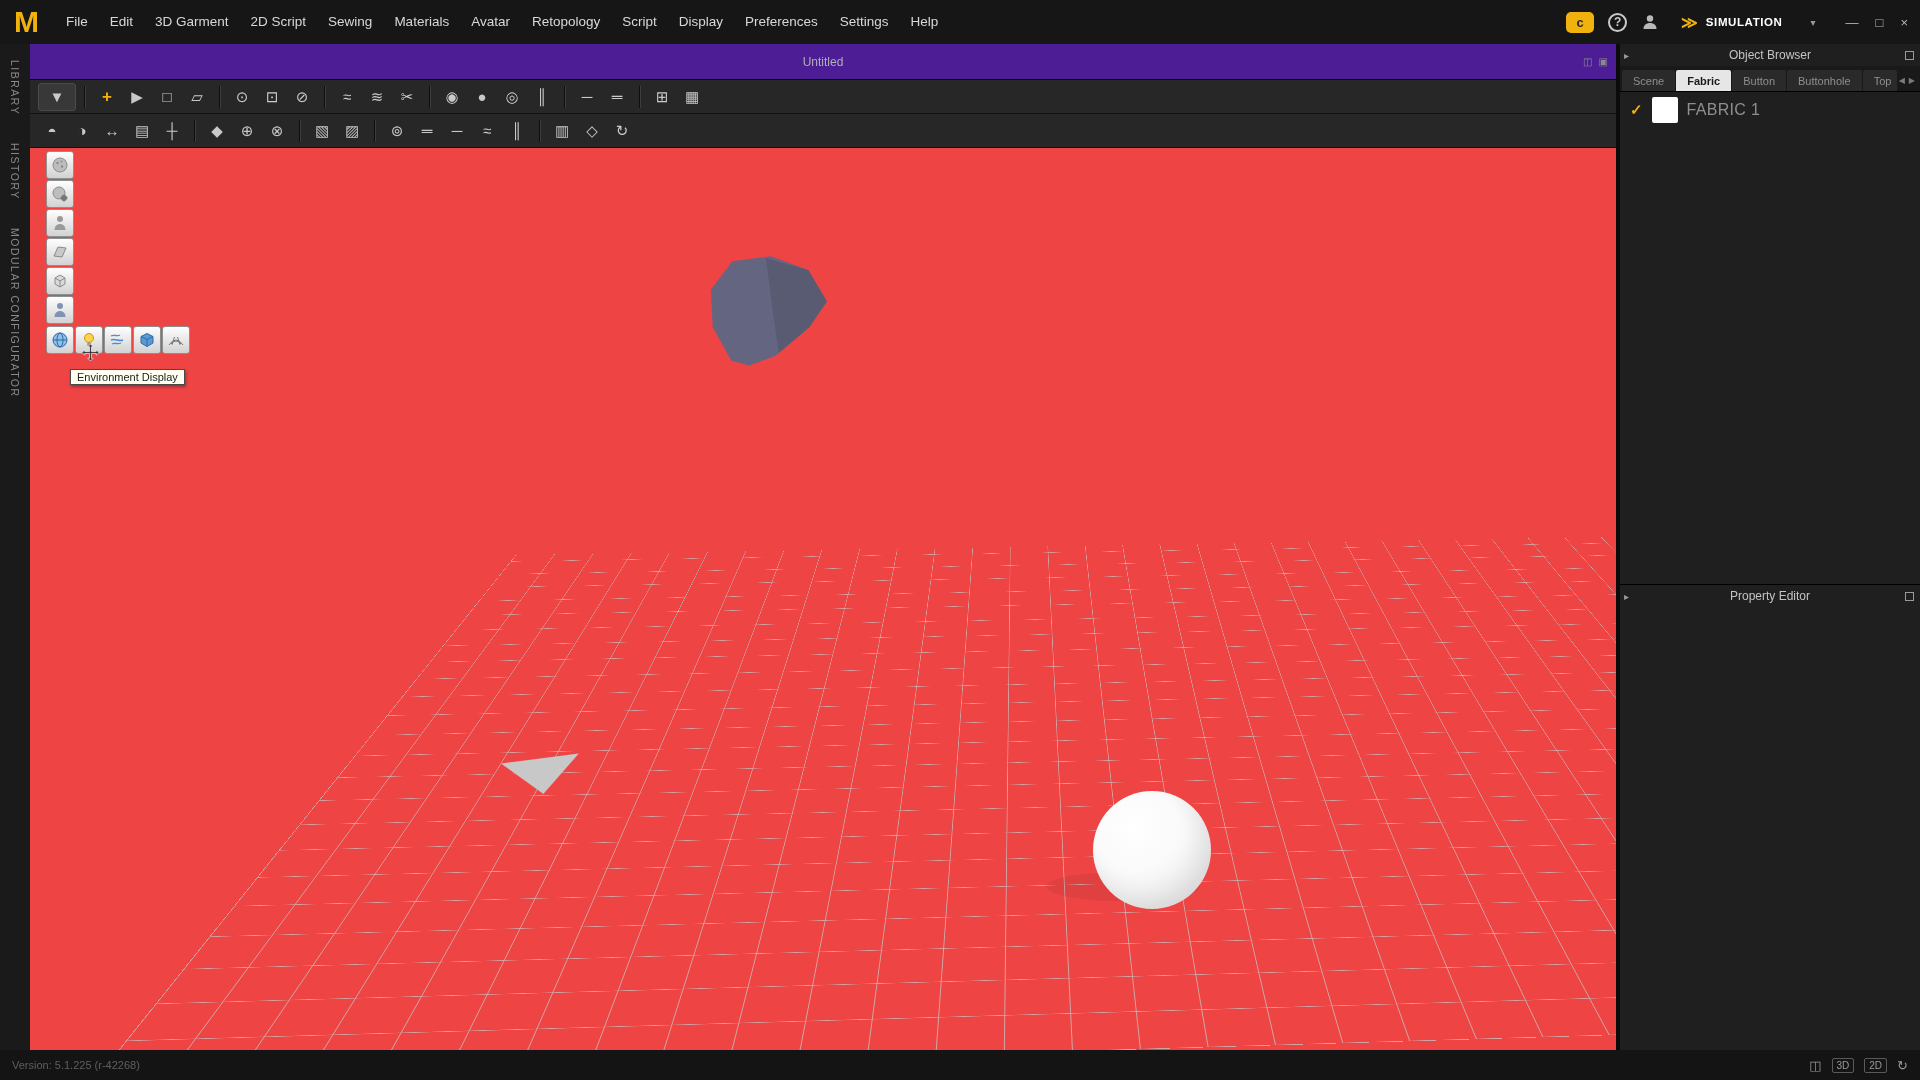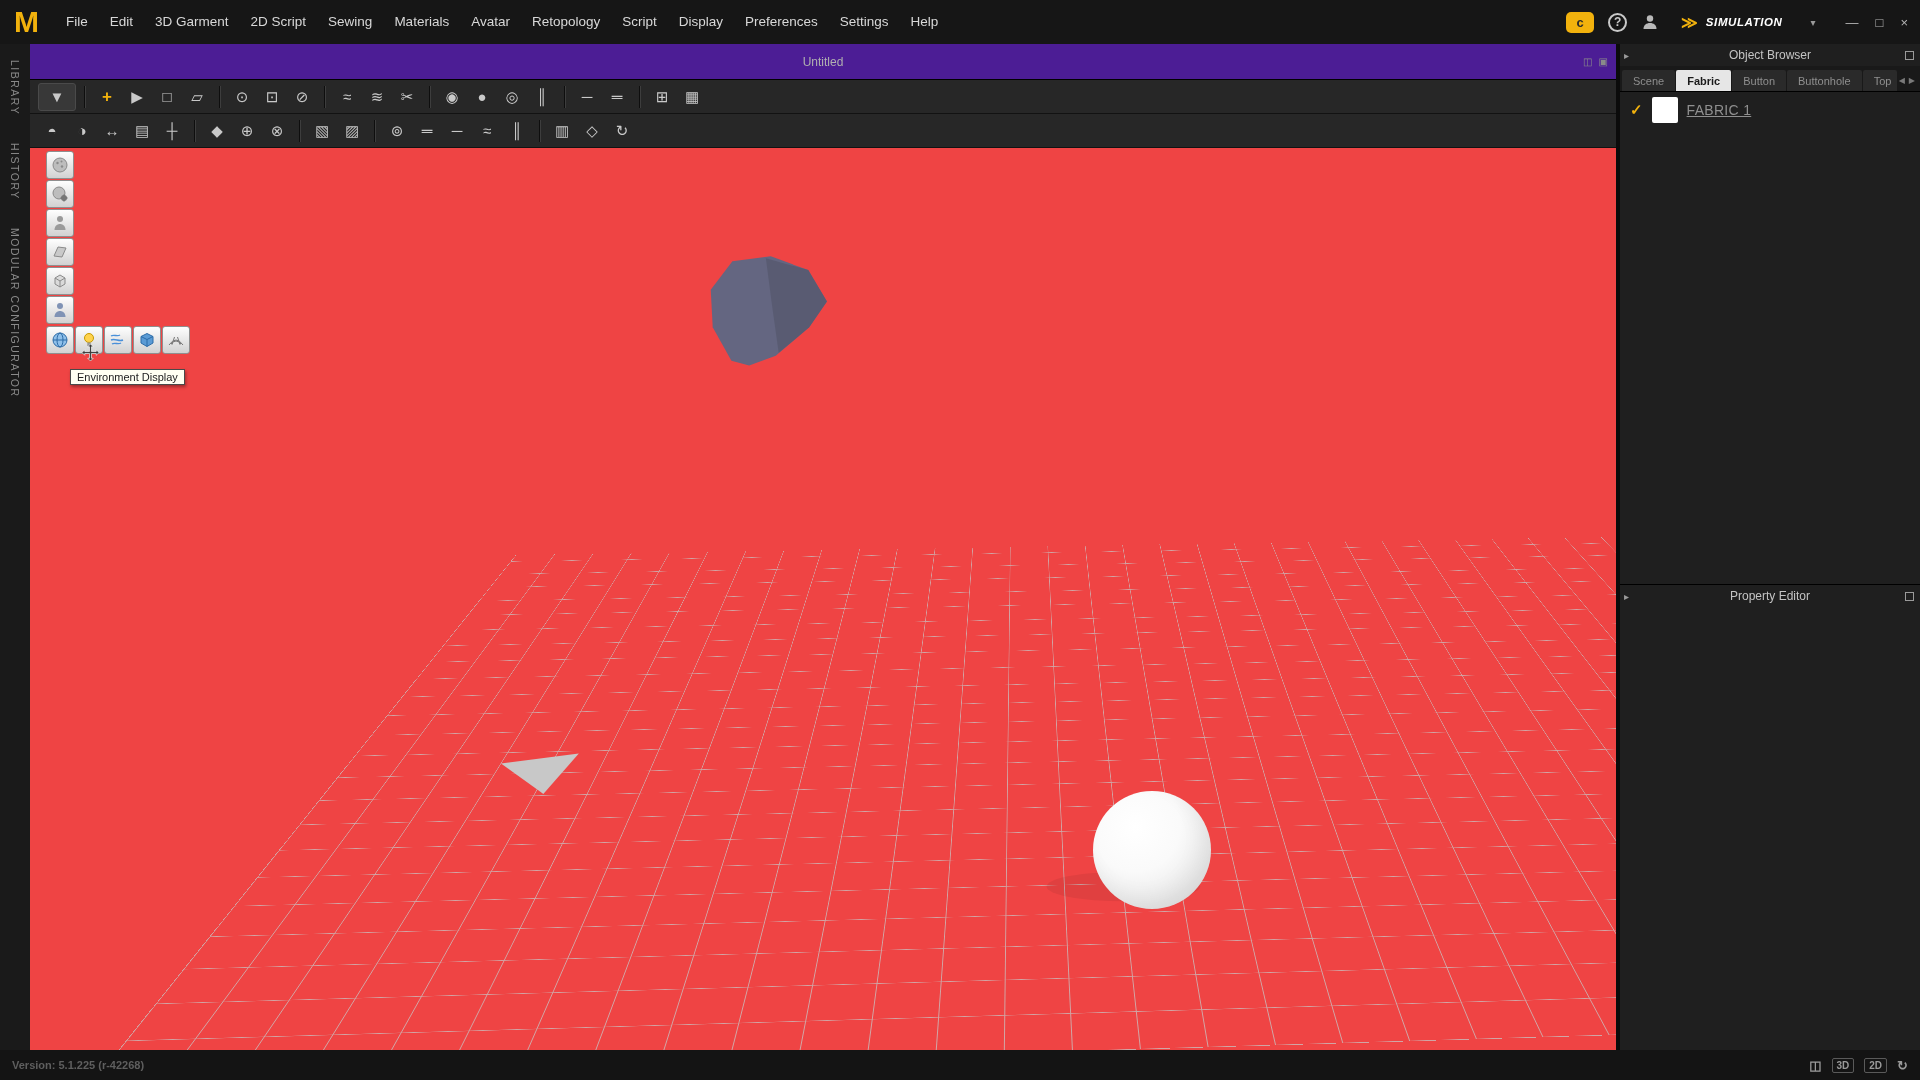--- a/index.html
+++ b/index.html
@@ -13,21 +13,21 @@
   .menus { display:flex; height:100%; }
   .menu-item { color:#d8d8d8; font-size:13.5px; padding:0 11px; line-height:44px; cursor:default; white-space:nowrap; }
   .menubar-right { margin-left:auto; display:flex; align-items:center; gap:14px; }
   .badge-connect { width:28px; height:21px; border-radius:5px; background:#f2b20d; color:#2a2a2a; font-weight:bold;
     font-size:13px; display:flex; align-items:center; justify-content:center; }
   .help-circle { width:19px; height:19px; border-radius:50%; border:2px solid #c9c9c9; color:#c9c9c9; font-size:12px;
     font-weight:bold; display:flex; align-items:center; justify-content:center; }
   .mb-person { display:flex; align-items:center; }
   .sim-block { display:flex; align-items:center; gap:8px; padding:4px 8px; }
   .sim-chevrons { color:#f2b20d; font-size:16px; font-weight:bold; }
-  .sim-label { color:#ffffff; font-size:11.5px; font-weight:bold; letter-spacing:.6px;font-style:italic; }
+  .sim-label { color:#ffffff; font-size:11.5px; font-weight:bold; letter-spacing:.6px; }
   .sim-caret { color:#9a9a9a; font-size:10px; margin-left:20px; }
   .win-controls { display:flex; gap:17px; color:#b5b5b5; font-size:13px; margin-left:8px; }
   .win-controls span { cursor:default; }
 
   
   .main-row { flex:1; display:flex; min-height:0; }
 
   .side-strip { width:30px; background:#1a1a1a; display:flex; flex-direction:column; align-items:center;
     padding-top:16px; gap:28px; flex:0 0 auto; }
   .v-label { writing-mode:vertical-rl; color:#8a8a8a; font-size:10.5px; letter-spacing:1.5px; cursor:default; }
@@ -85,27 +85,27 @@
   .ob-tab.active { background:#e6e6e6; color:#1a1a1a; font-weight:bold; }
   .ob-tab.truncated { max-width:34px; overflow:hidden; }
   .ob-tab-arrows { margin-left:auto; display:flex; gap:4px; color:#7a7a7a; font-size:8px; padding:0 3px 6px 0; }
   .ob-actions { display:flex; gap:3px; padding:5px 4px; flex:0 0 auto; }
   .ob-btn { flex:1; height:22px; font-size:11px; color:#d8d8d8; background:#3a3a3a; border:1px solid #2b2b2b;
     border-radius:2px; display:flex; align-items:center; justify-content:center; cursor:default; }
   .ob-btn.disabled { color:#666; background:#2a2a2a; }
   .fabric-row { display:flex; align-items:center; gap:9px; padding:4px 10px; height:36px; flex:0 0 auto; }
   .check { color:#f2b20d; font-size:15px; font-weight:bold; }
   .swatch { width:26px; height:26px; background:#ffffff; border-radius:2px; }
-  .fabric-name { color:#8f8f8f; font-size:14px; letter-spacing:.3px;text-decoration:underline; }
+  .fabric-name { color:#8f8f8f; font-size:16px; letter-spacing:.3px; }
   .panel-fill { flex:1; }
   .property-editor { flex:1; display:flex; flex-direction:column; border-top:1px solid #000; }
 
   
   .statusbar { height:30px; background:#141414; display:flex; align-items:center; padding:8px 12px;
-    flex:0 0 auto;font-weight:bold; }
+    flex:0 0 auto; }
   .status-version { color:#5f5f5f; font-size:11px; }
   .status-right { margin-left:auto; display:flex; align-items:center; gap:10px; color:#9a9a9a; }
   .mini-box { border:1px solid #5a5a5a; border-radius:2px; padding:1px 4px; font-size:10px; color:#9a9a9a; }
   .status-icon { font-size:13px; color:#9a9a9a; }
 </style>
 </head>
 <body>
 
 <div class="app">
 

